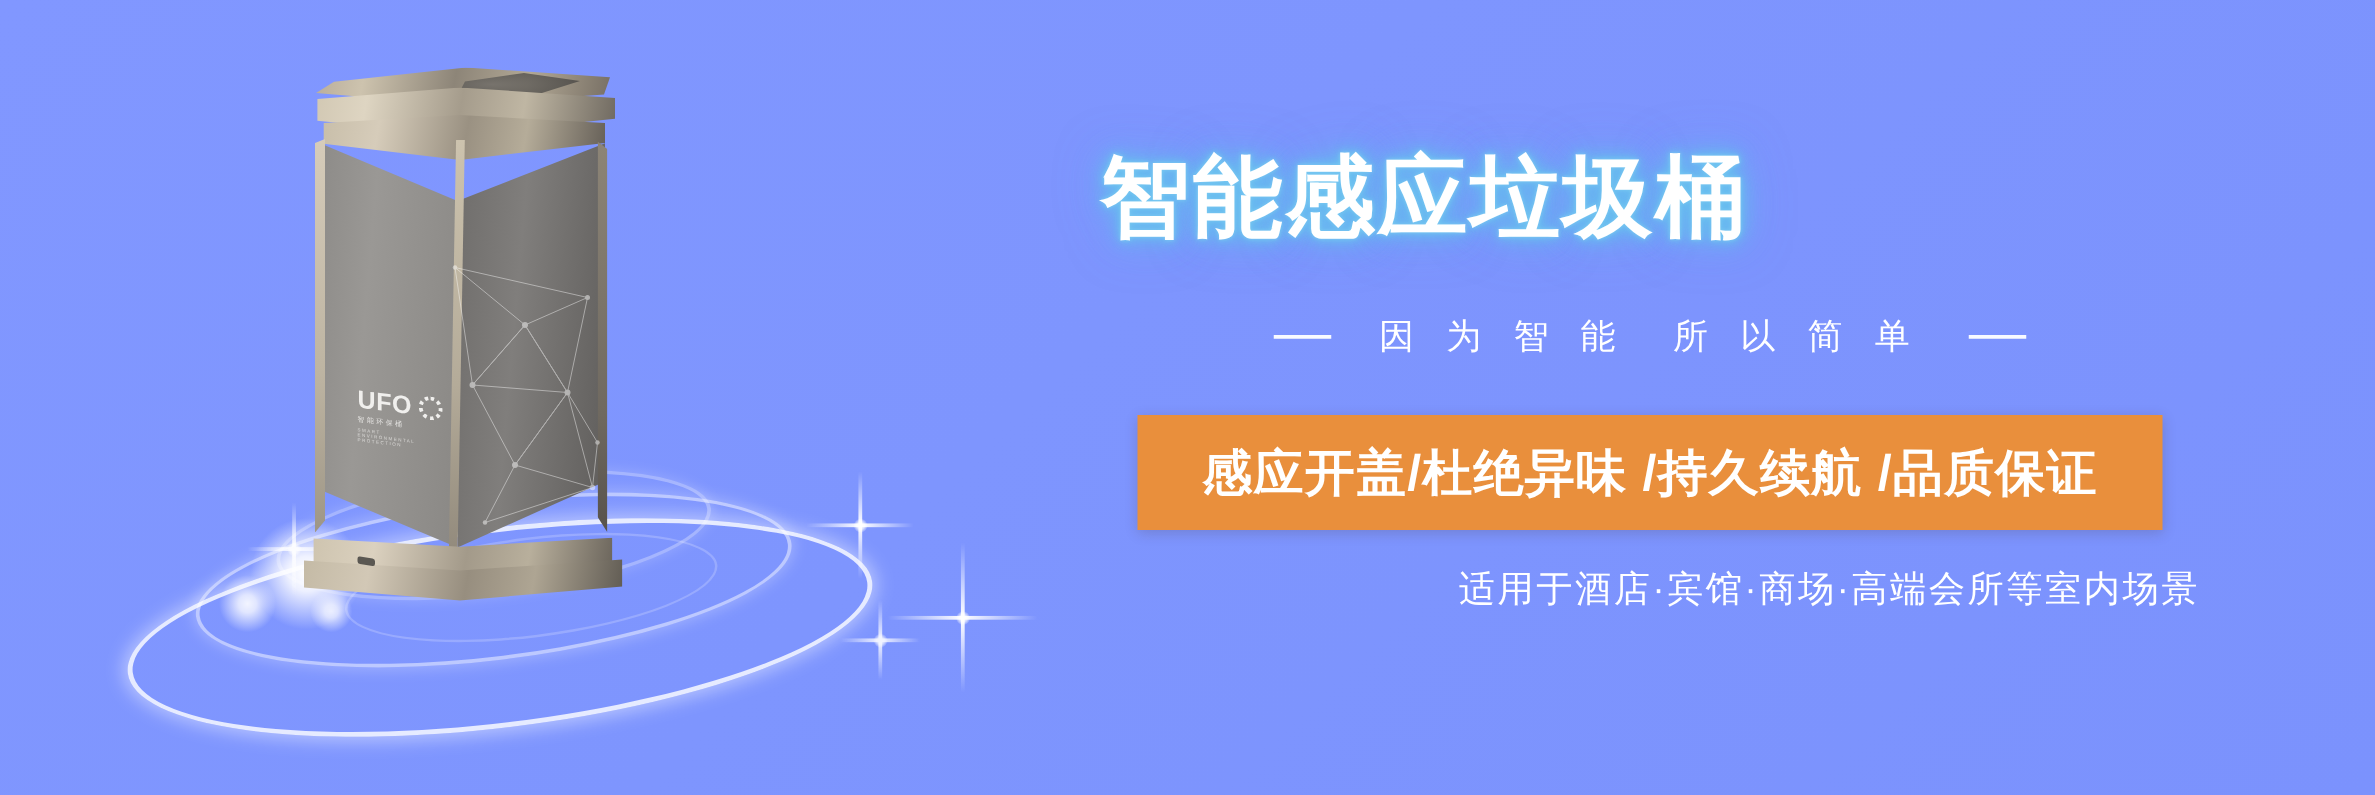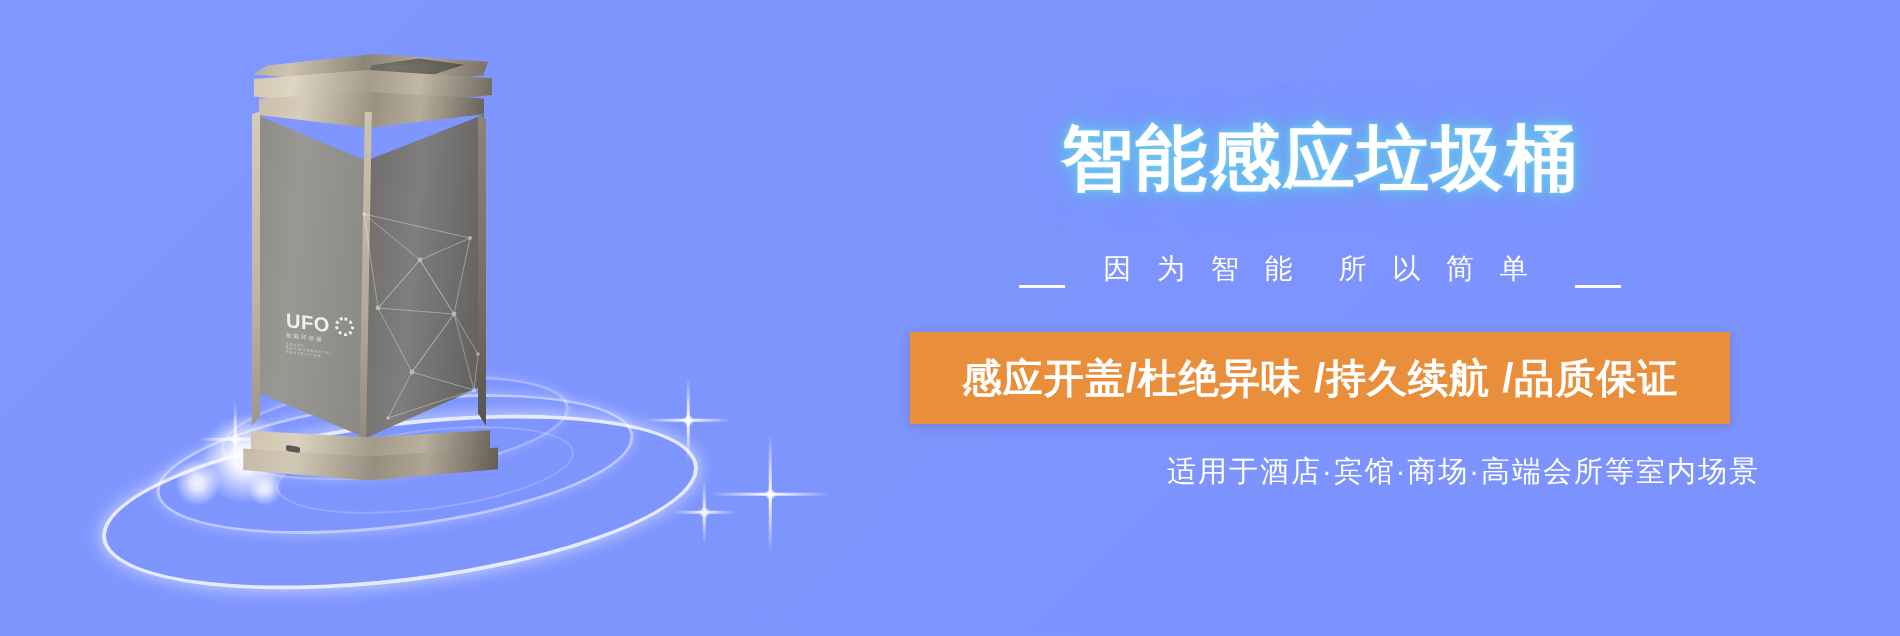--- a/index.html
+++ b/index.html
@@ -146,32 +146,31 @@
   }
 
   
   .copy {
     position:absolute;
     left: 880px; top: 0; width: 1020px; height:636px;
   }
 
   .headline {
     position:absolute; left:0; top:122px; width:880px;
-    text-align:center;
     font-size:72px; font-weight:700; color:#ffffff;
     letter-spacing:2px; line-height:1;
     text-shadow:
       0 0 3px #7ecbf2, 0 0 7px #6fc4ef, 0 0 14px #63bdee,
       0 0 24px rgba(99,189,238,.8), 0 0 38px rgba(99,189,238,.5);
     white-space:nowrap;
   }
 
   .subline {
     position:absolute; left:0; top:250px; width:880px;
-    display:flex; align-items:flex-end; justify-content:center; gap:38px;
+    display:flex; align-items:center; justify-content:center; gap:38px;
     color:#ffffff;
   }
   .subline .rule { display:block; width:46px; height:3px; background:#ffffff; opacity:.95; }
   .subline .txt { font-size:28px; letter-spacing:9px; white-space:nowrap; }
 
   .badge {
     position:absolute; left:30px; top:332px;
     width:820px; height:92px;
     background:#e98f3c;
     display:flex; align-items:center; justify-content:center;

